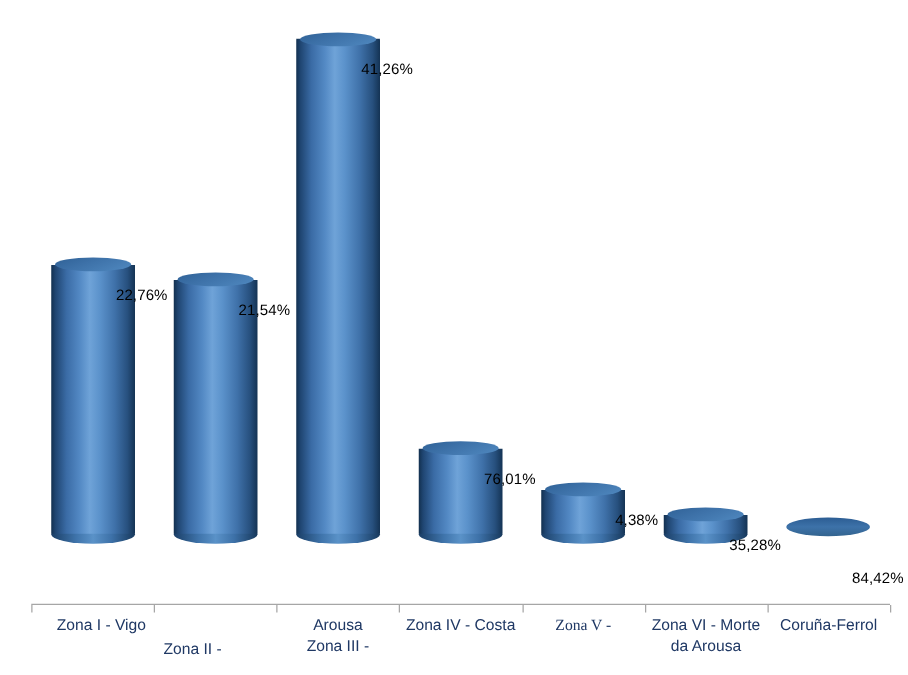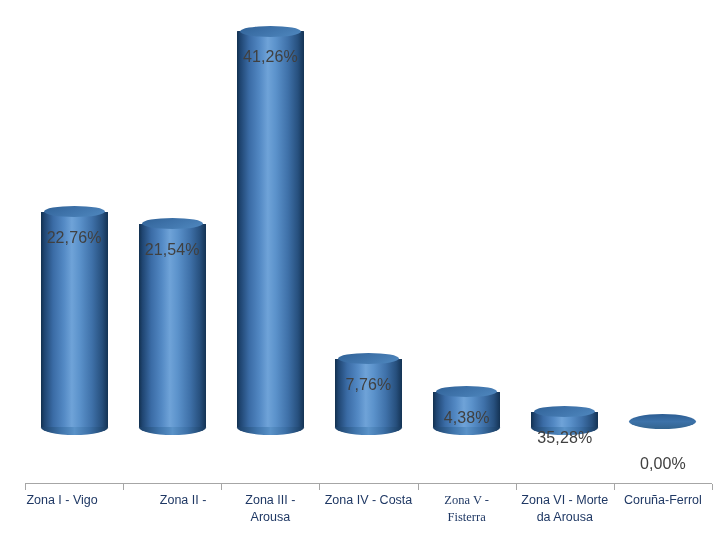--- a/index.html
+++ b/index.html
@@ -90,23 +90,23 @@
   .cyl-flat {
     position: absolute;
     left: 0;
     border-radius: 50%;
     background: linear-gradient(to bottom, #2c5d93 0%, #3d72a9 50%, #33648f 100%);
   }
 
   
   .value-label {
     position: absolute;
-    text-align: center;
-    font-size: 16px;
-    color: #404040;
+    text-align: right;
+    font-size: 12px;
+    color: #000000;
     white-space: nowrap;
     letter-spacing: 0.1px;
   }
 
   
   .cat-label {
     position: absolute;
     top: 492px;
     text-align: center;
     font-size: 12.5px;
@@ -165,55 +165,54 @@
           </div>
         </div>
         <div class="bar-group" style="left: 629.429px; width: 67px;">
           <div class="cyl-flat" style="width: 67px; height: 15px; bottom: -2px;"></div>
         </div>
       </div>
     <div id="labels-layer">
         <div class="value-label" style="left: 14.0714px; width: 120px; top: 228.958px;">22,76%</div>
         <div class="value-label" style="left: 112.214px; width: 120px; top: 240.887px;">21,54%</div>
         <div class="value-label" style="left: 210.357px; width: 120px; top: 48.0689px;">41,26%</div>
-        <div class="value-label" style="left: 308.5px; width: 120px; top: 375.624px;">7,76%</div>
+        <div class="value-label" style="left: 308.5px; width: 120px; top: 375.624px;">76,01%</div>
         <div class="value-label" style="left: 406.643px; width: 120px; top: 408.673px;">4,38%</div>
         <div class="value-label" style="left: 504.786px; width: 120px; top: 428.913px;">35,28%</div>
-        <div class="value-label" style="left: 602.929px; width: 120px; top: 455px;">0,00%</div>
+        <div class="value-label" style="left: 602.929px; width: 120px; top: 455px;">84,42%</div>
       </div>
   </div>
 
   <div id="axis-line"></div>
   <div id="ticks-layer">
       <div class="axis-tick" style="left: 123px;"></div>
       <div class="axis-tick" style="left: 221px;"></div>
       <div class="axis-tick" style="left: 319px;"></div>
       <div class="axis-tick" style="left: 418px;"></div>
       <div class="axis-tick" style="left: 516px;"></div>
       <div class="axis-tick" style="left: 614px;"></div>
       <div class="axis-tick" style="left: 712px;"></div>
       <div class="axis-tick" style="left: 25px;"></div>
     </div>
   <div id="cats-layer">
-      <div class="cat-label" style="left: 13px; width: 98.1429px;">
+      <div class="cat-label" style="left: 32px; width: 98.1429px;">
         <span>Zona I - Vigo</span>
       </div>
-      <div class="cat-label" style="left: 134px; width: 98.1429px;">
+      <div class="cat-label" style="left: 105px; width: 98.1429px; margin-top: 19px;">
         <span>Zona II -</span>
       </div>
       <div class="cat-label" style="left: 221.286px; width: 98.1429px;">
+        <span>Arousa</span>
         <span>Zona III -</span>
-        <span>Arousa</span>
       </div>
       <div class="cat-label" style="left: 319.429px; width: 98.1429px;">
         <span>Zona IV - Costa</span>
       </div>
       <div class="cat-label" style="left: 417.571px; width: 98.1429px; font-family: Liberation Serif, serif;">
         <span>Zona V -</span>
-        <span>Fisterra</span>
       </div>
       <div class="cat-label" style="left: 515.714px; width: 98.1429px;">
         <span>Zona VI - Morte</span>
         <span>da Arousa</span>
       </div>
       <div class="cat-label" style="left: 613.857px; width: 98.1429px;">
         <span>Coruña-Ferrol</span>
       </div>
     </div>
 

